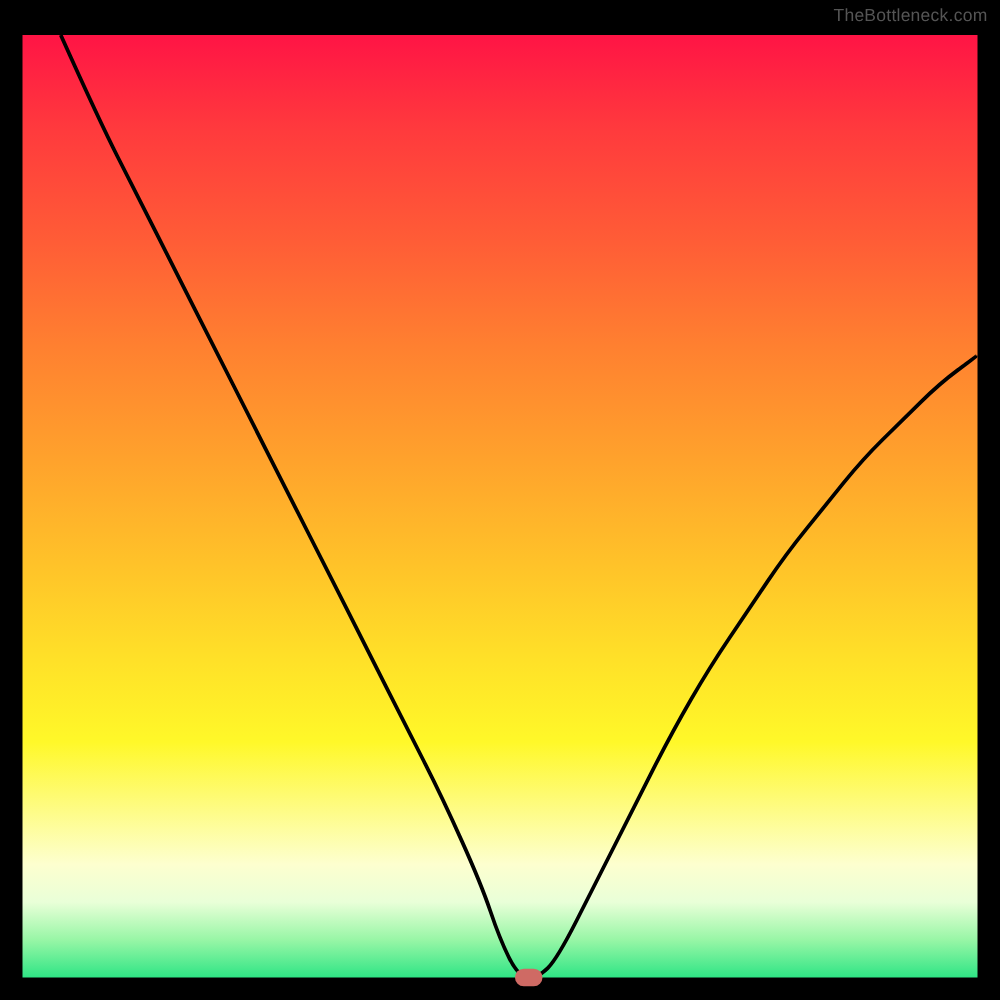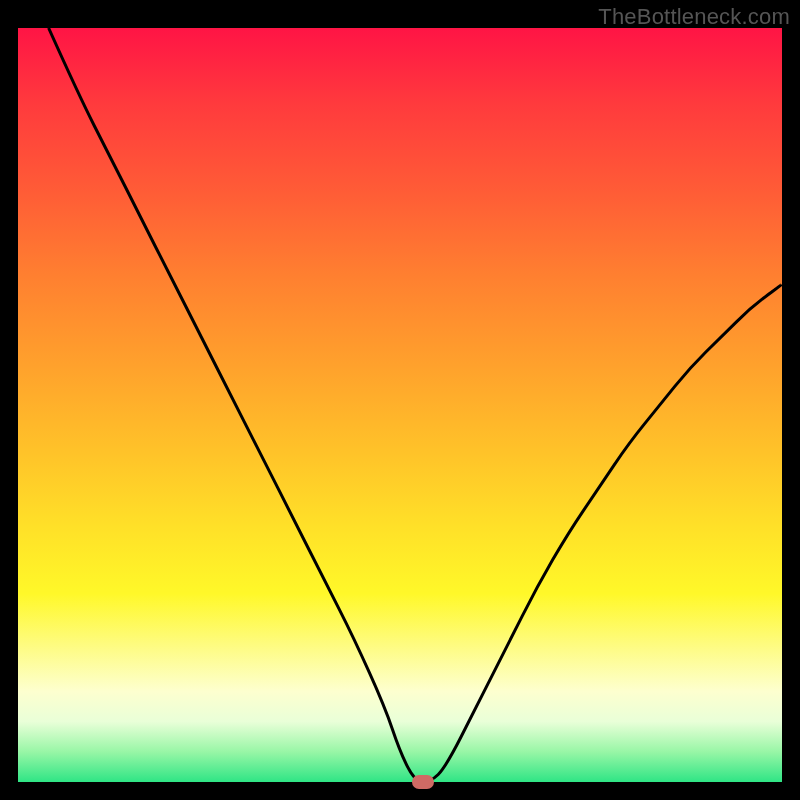--- a/index.html
+++ b/index.html
@@ -15,21 +15,21 @@
     position: relative;
     width: 800px;
     height: 800px;
     background: #000;
   }
   .watermark {
     position: absolute;
     top: 4px;
     right: 10px;
     color: #555;
-    font-size: 22px;
+    font-size: 14px;
     font-weight: 500;
     letter-spacing: 0.2px;
     z-index: 20;
     user-select: none;
   }
   .plot-area {
     position: absolute;
     left: 18px;
     top: 28px;
     width: 764px;

